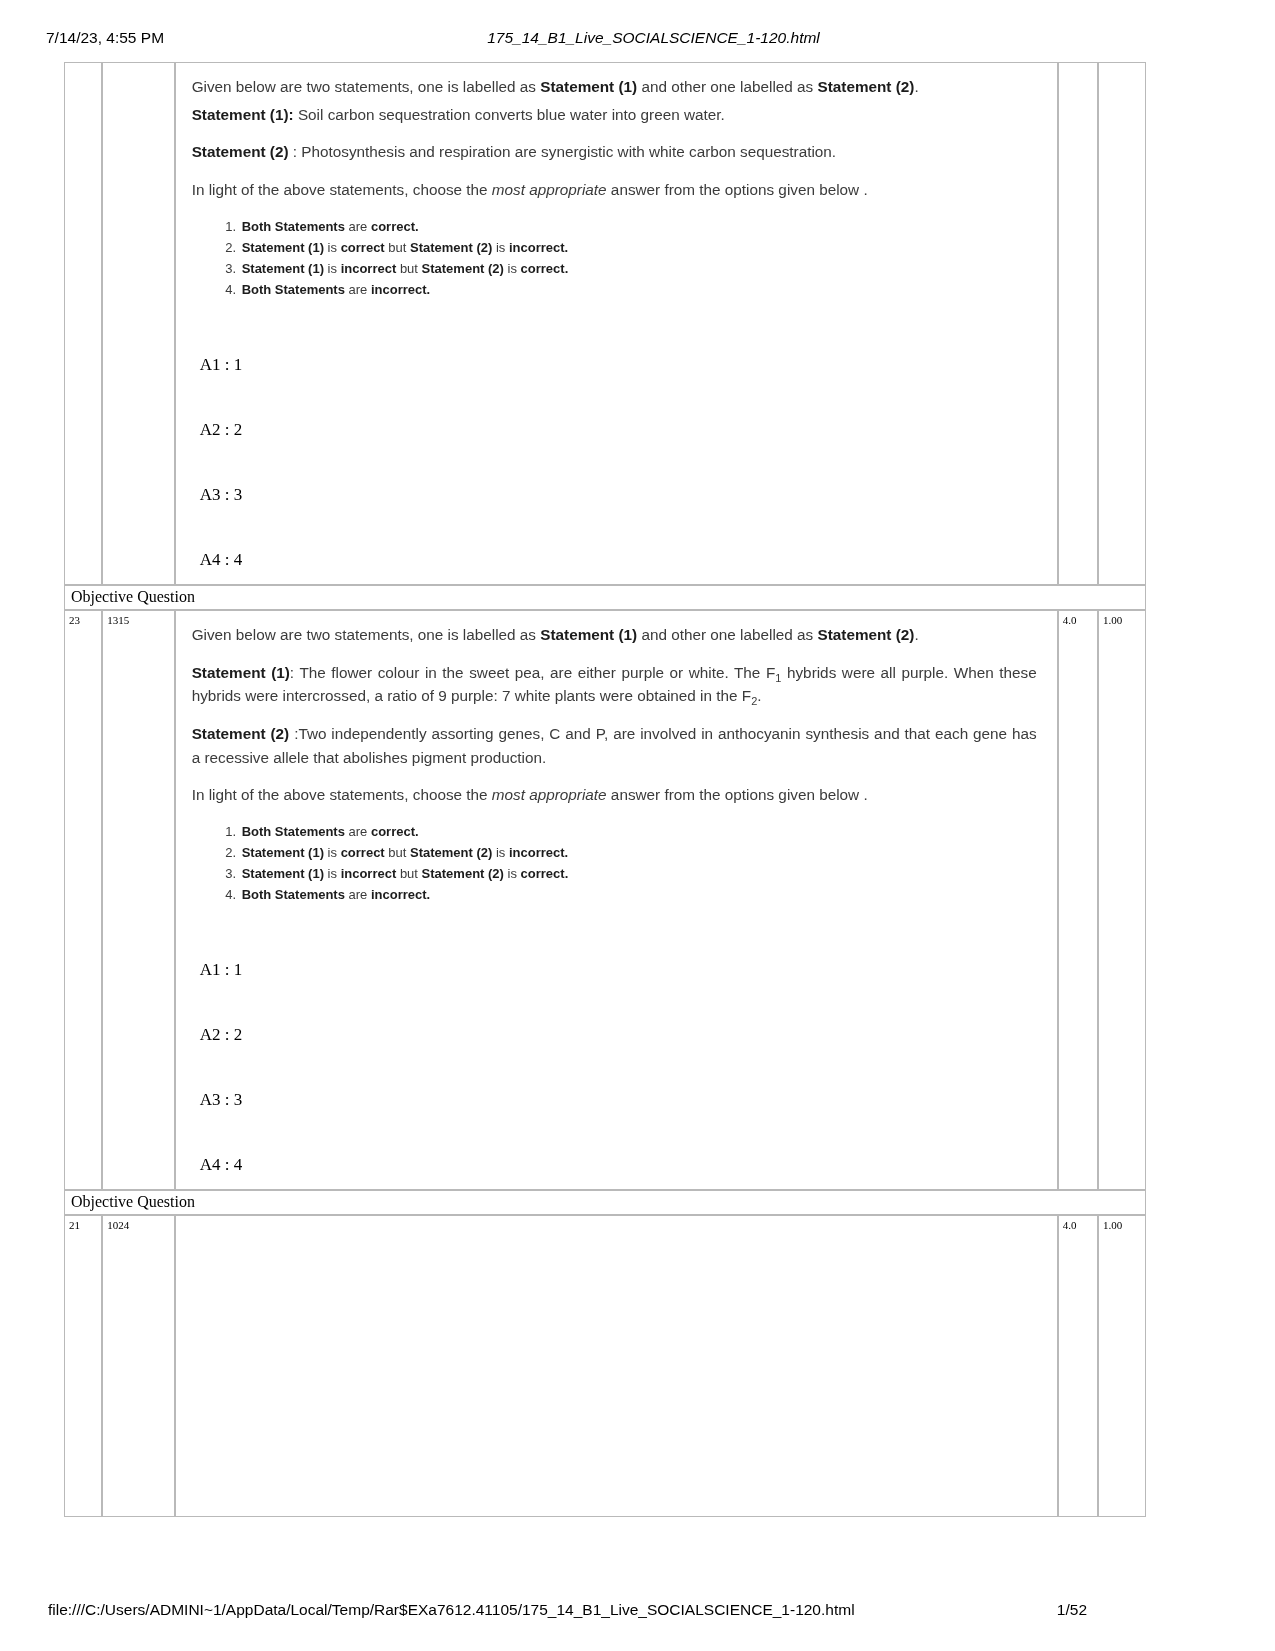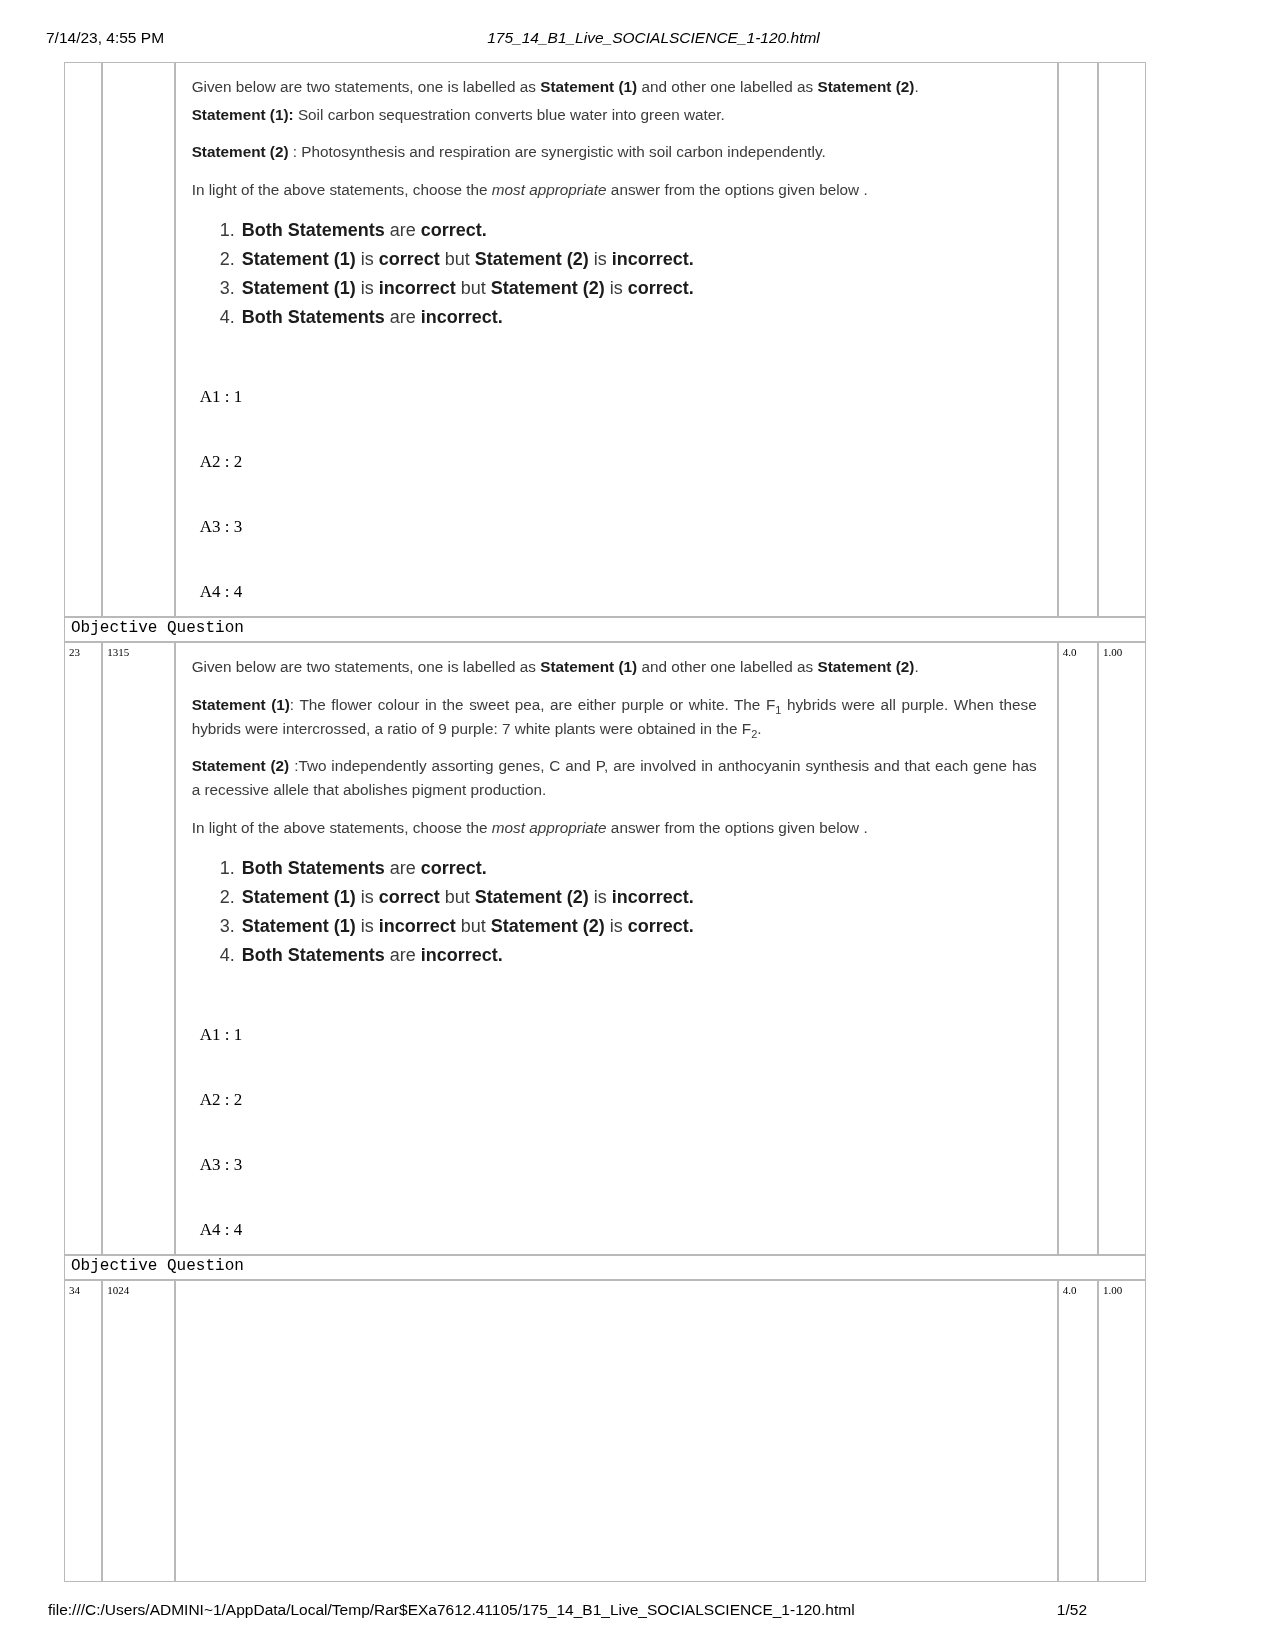--- a/index.html
+++ b/index.html
@@ -97,21 +97,21 @@
     font-size: 11px;
     line-height: 1.15;
     padding: 3px 4px 0 4px;
     text-align: left;
     white-space: nowrap;
   }
 
   .section-label-row td {
     border: 1px solid #b9b9b9;
     padding: 2px 4px 3px 6px;
-    font-family: Liberation Mono, monospace;
+    font-family: Liberation Serif, serif;
     font-size: 16px;
     line-height: 1.12;
     background: #fff;
   }
 
   
   .qbody {
     padding: 12px 20px 10px 16px;
     font-size: 15.3px;
     line-height: 1.55;
@@ -131,21 +131,21 @@
   .qbody sub {
     font-size: 11px;
     vertical-align: sub;
     line-height: 0;
   }
 
   ol.opts {
     margin: 6px 0 0 0;
     padding-left: 48px;
     list-style-type: decimal;
-    font-size: 18px;
+    font-size: 13px;
     line-height: 1.62;
     color: #3b3b3b;
   }
   ol.opts li {
     padding-left: 2px;
     margin: 0;
   }
 
   .answers {
     margin-top: 56px;
@@ -184,21 +184,21 @@
 
       <tr>
         <td class="cell num-cell"></td>
         <td class="cell num-cell"></td>
         <td class="cell">
           <div class="qbody">
             <p class="tight"><span>Given below are two statements, one is labelled as </span><b>Statement (1)</b><span>  and other one labelled as </span><b>Statement (2)</b><span>.</span></p>
 
             <p><b>Statement (1):</b><span> Soil carbon sequestration converts blue water into green water.</span></p>
 
-            <p><b>Statement (2)</b><span> : Photosynthesis and respiration are synergistic with soil carbon independently.</span></p>
+            <p><b>Statement (2)</b><span> : Photosynthesis and respiration are synergistic with white carbon sequestration.</span></p>
 
             <p><span>In light of the above statements, choose the </span><i>most appropriate</i><span>  answer from the options given below .</span></p>
 
             <ol class="opts">
               <li><b>Both Statements</b><span> are </span><b>correct.</b></li>
               <li><b>Statement (1)</b><span> is </span><b>correct</b><span> but </span><b>Statement (2)</b><span> is </span><b>incorrect.</b></li>
               <li><b>Statement (1)</b><span> is </span><b>incorrect</b><span> but </span><b>Statement (2)</b><span>  is </span><b>correct.</b></li>
               <li><b>Both Statements</b><span> are </span><b>incorrect.</b></li>
             </ol>
 
@@ -248,21 +248,21 @@
         </td>
         <td class="cell num-cell">4.0</td>
         <td class="cell num-cell">1.00</td>
       </tr>
 
       <tr class="section-label-row">
         <td colspan="5">Objective Question</td>
       </tr>
 
       <tr>
-        <td class="cell num-cell">34</td>
+        <td class="cell num-cell">21</td>
         <td class="cell num-cell">1024</td>
         <td class="cell">
           <div class="qbody empty-body"></div>
         </td>
         <td class="cell num-cell">4.0</td>
         <td class="cell num-cell">1.00</td>
       </tr>
 
     </tbody>
   </table>

